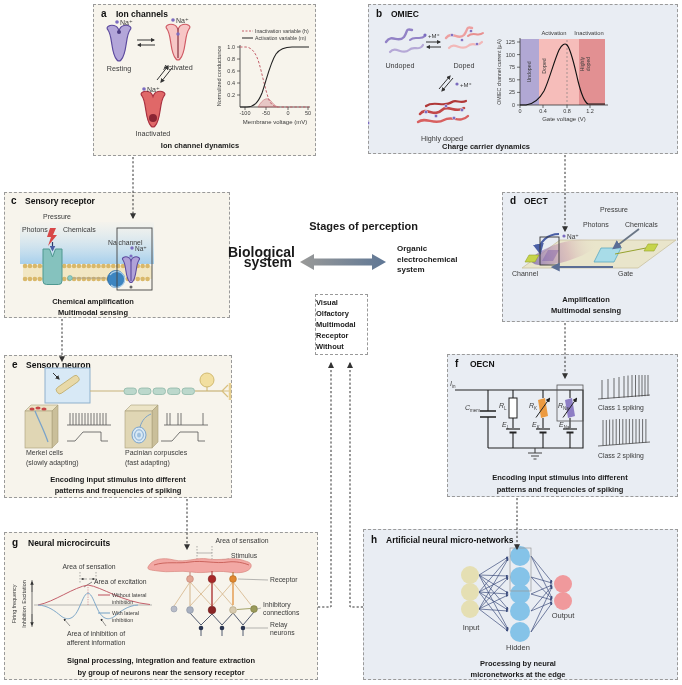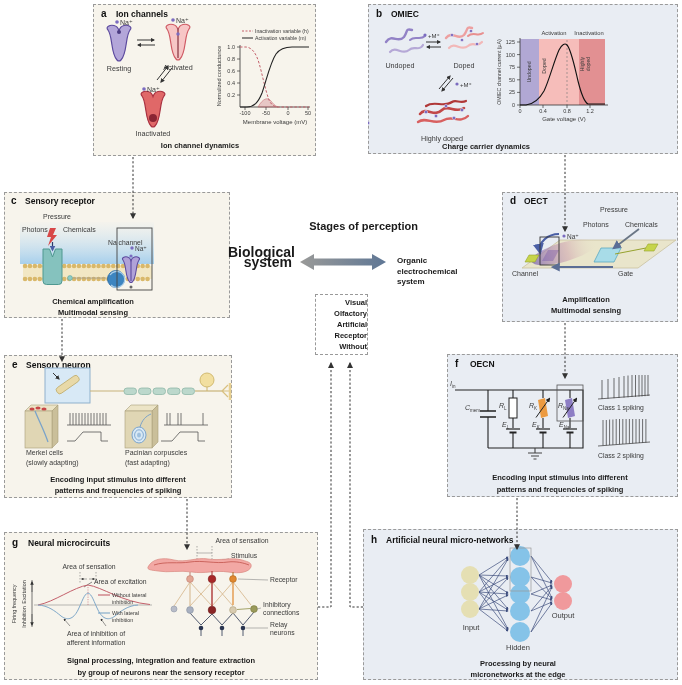--- a/index.html
+++ b/index.html
@@ -9,24 +9,24 @@
   .panel.cream{background:#f7f4ec;}
   .panel.blue{background:#e9edf3;}
   .panel svg{position:absolute;left:-1px;top:-1px;display:block;}
   svg text{font-family:"Liberation Sans","DejaVu Sans",sans-serif;fill:#3a3a3a;}
   svg text.ttl{font-weight:bold;fill:#111;}
   svg text.cap{font-weight:bold;fill:#1a1a1a;}
   .overlay{position:absolute;left:0;top:0;z-index:10;pointer-events:none;}
   .ctr{position:absolute;font-weight:bold;color:#1a1a1a;}
   .ctr-title{left:272px;top:220px;width:146px;text-align:right;font-size:11px;}
   .bio{left:228px;top:247px;width:64px;text-align:right;font-size:14px;line-height:10px;}
-  .org{left:397px;top:256px;width:100px;text-align:left;font-size:8px;line-height:10.5px;}
+  .org{left:397px;top:244px;width:100px;text-align:left;font-size:8px;line-height:10.5px;}
   .senses{position:absolute;left:315px;top:294px;width:53px;height:61px;background:#fff;
           border:1px dashed #999;box-sizing:border-box;display:flex;flex-direction:column;
-          justify-content:center;align-items:flex-end;z-index:3;}
+          justify-content:center;align-items:flex-start;z-index:3;}
   .senses div{font-size:7.5px;font-weight:bold;line-height:11px;color:#1a1a1a;}
   .arrowwrap{position:absolute;left:300px;top:250px;}
 </style>
 </head>
 <body>
 
 <div class="fig">
 
   <svg width="0" height="0" style="position:absolute">
     <defs>
@@ -327,21 +327,21 @@
     </svg>
   </div>
   <div class="ctr org">
     <div>Organic</div>
     <div>electrochemical</div>
     <div>system</div>
   </div>
   <div class="senses">
     <div>Visual</div>
     <div>Olfactory</div>
-    <div>Artificial</div>
+    <div>Multimodal</div>
     <div>Receptor</div>
     <div>Without</div>
   </div>
 
   <div class="panel cream" style="left:4px;top:355px;width:228px;height:143px;">
     <svg width="228" height="143" viewBox="0 0 228 143">
       <text class="ttl" x="8" y="13" font-size="10">e</text>
       <text class="ttl" x="22" y="13" font-size="8.5">Sensory neuron</text>
 
       <g>

